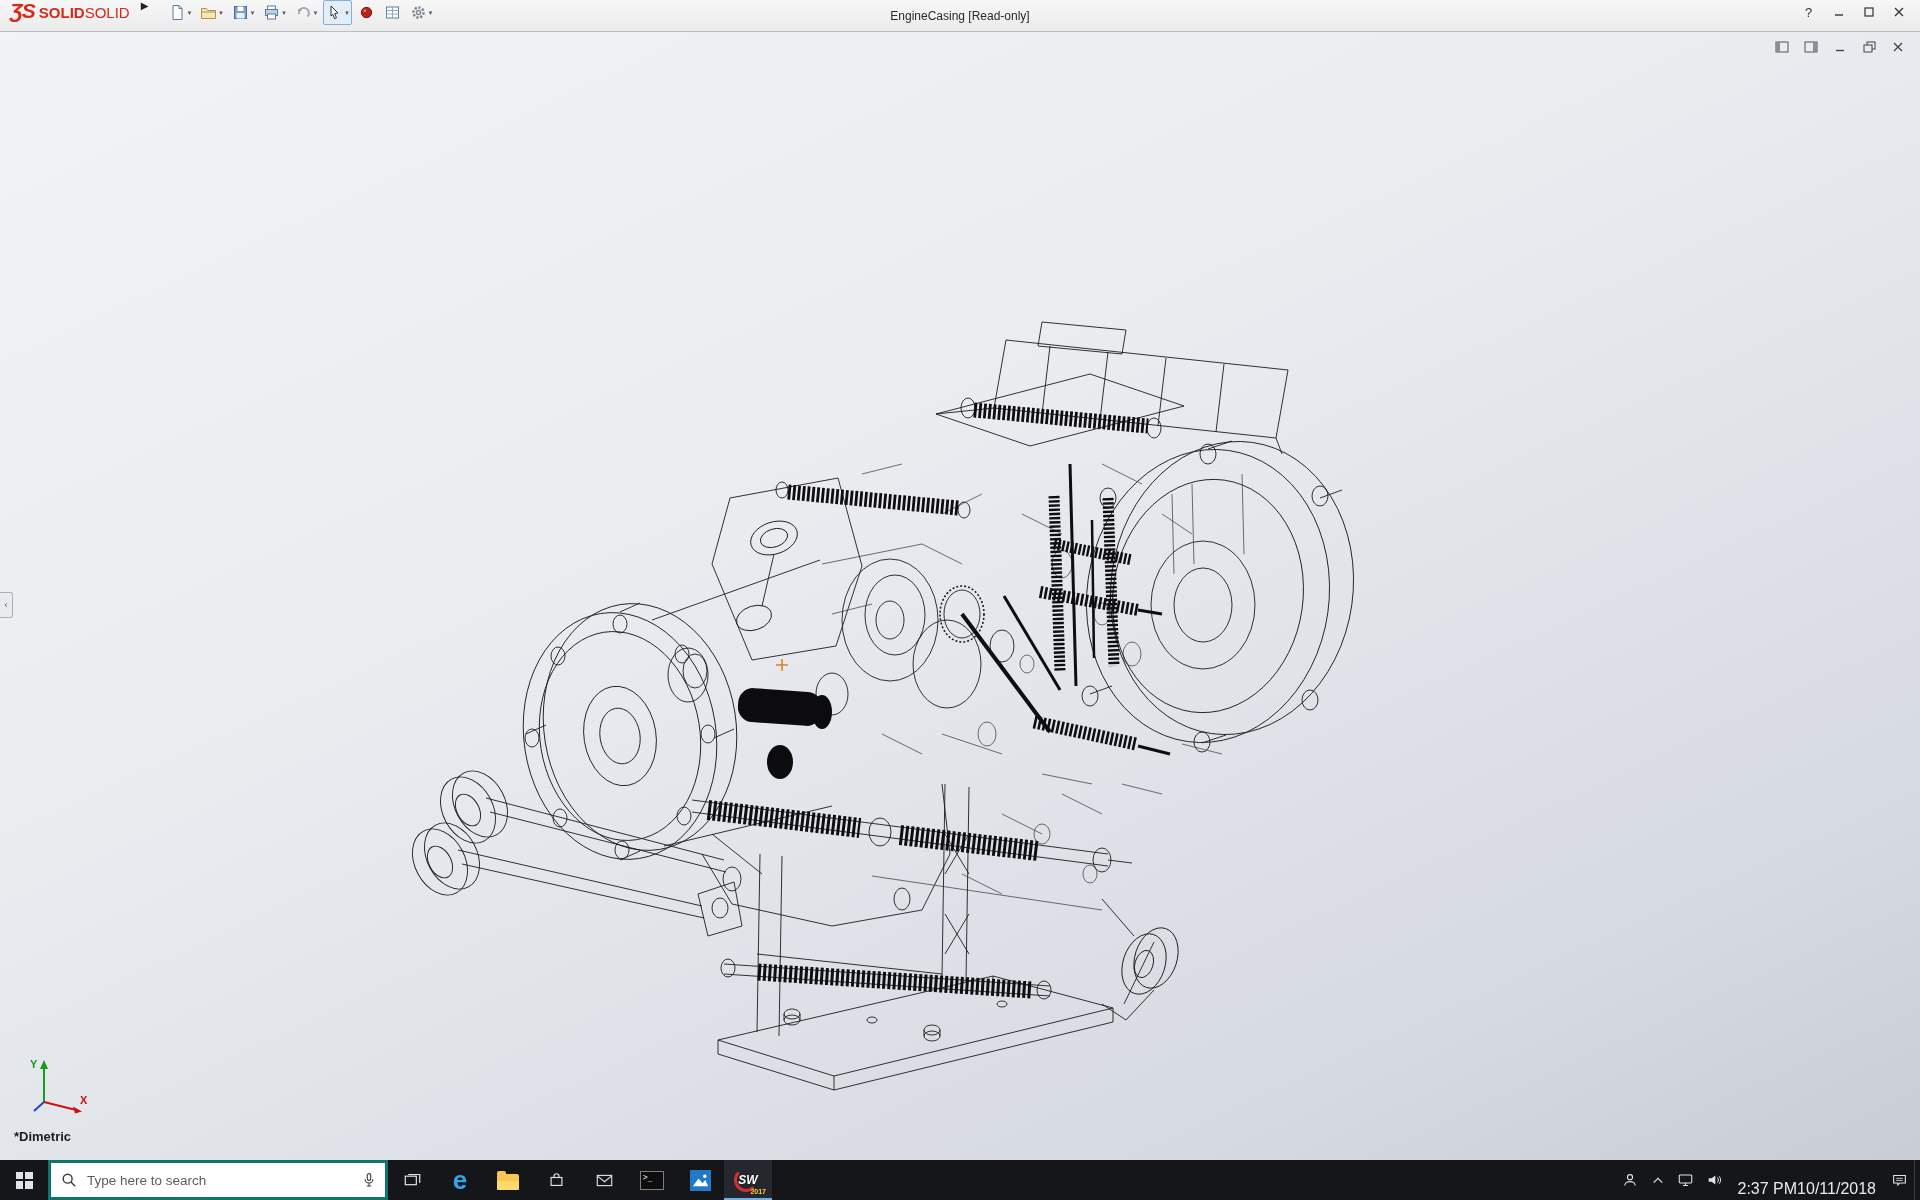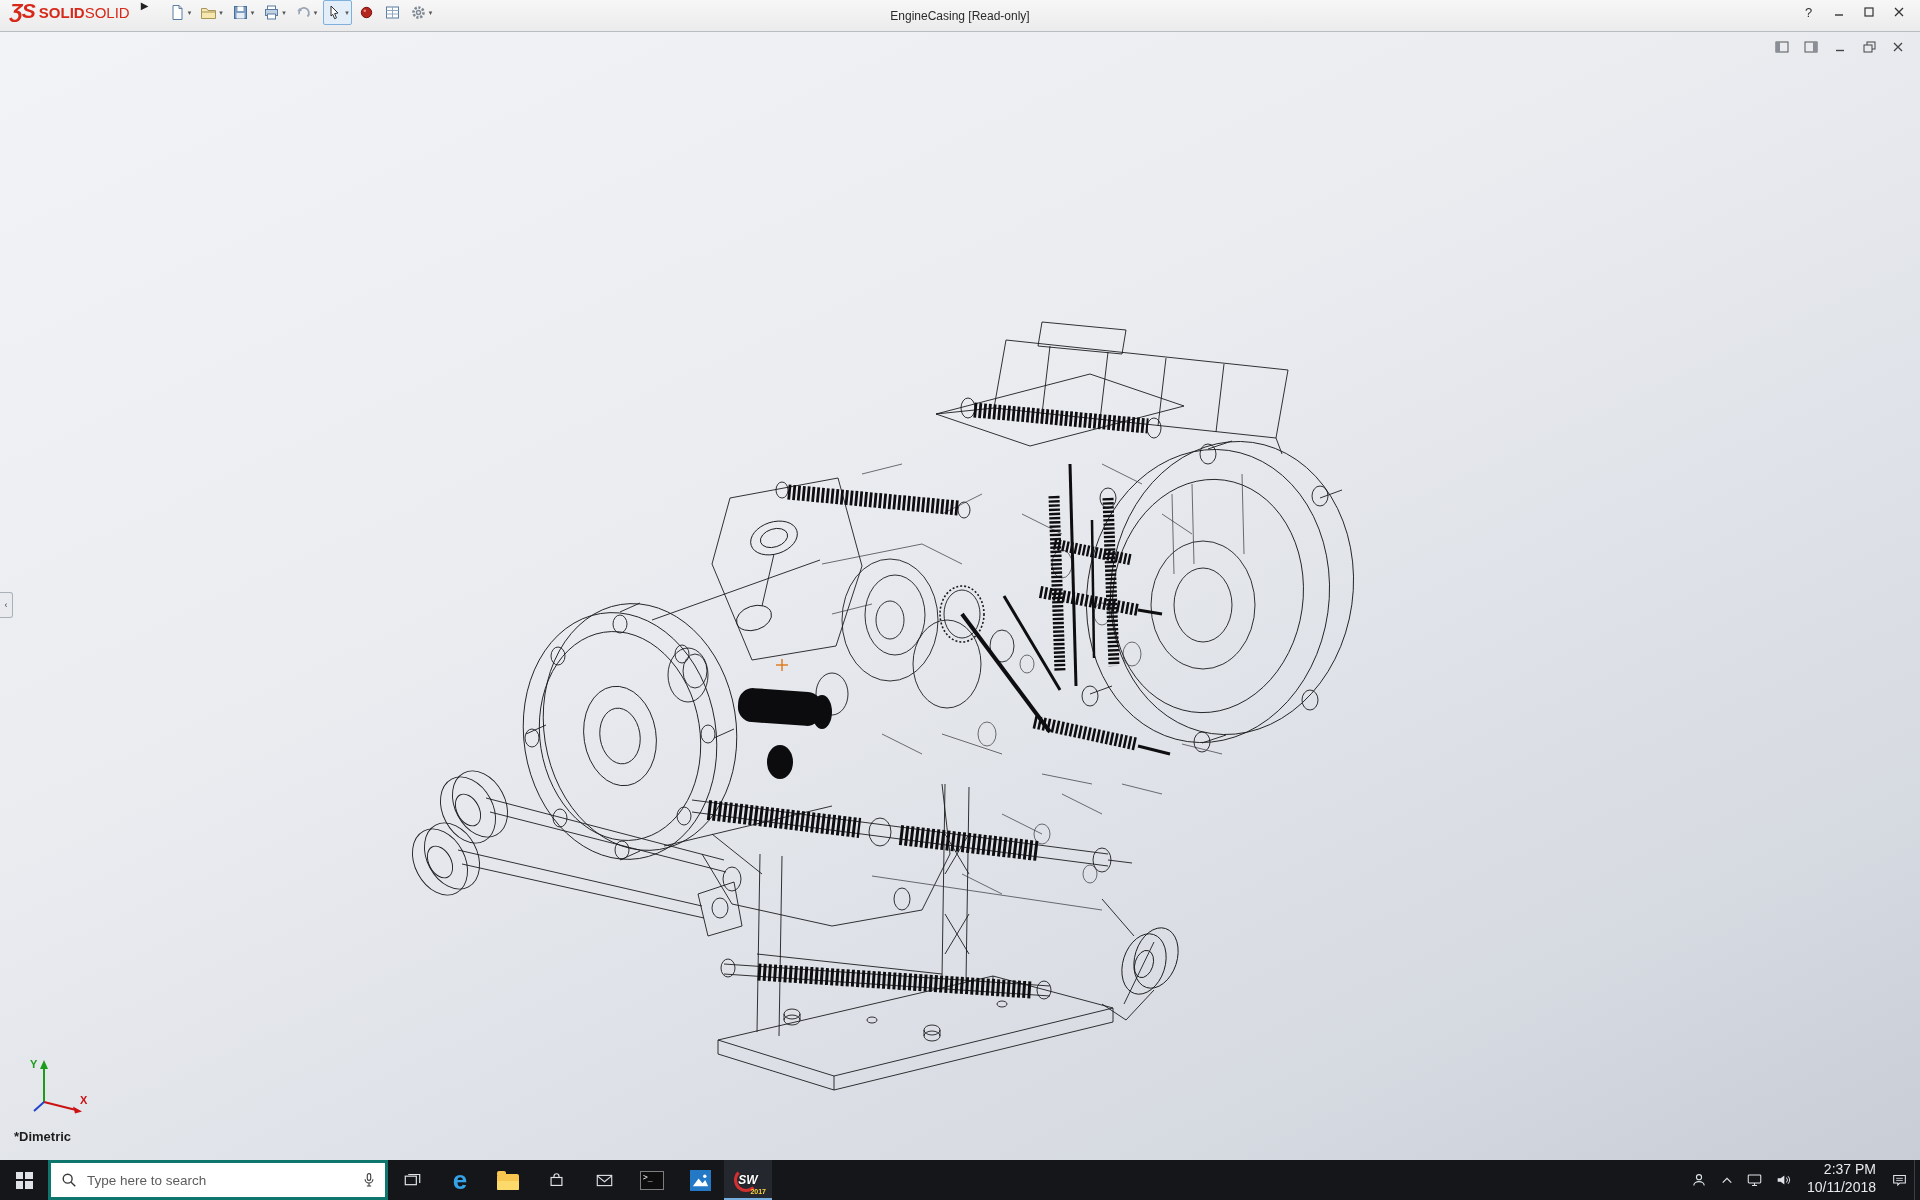--- a/index.html
+++ b/index.html
@@ -46,21 +46,21 @@
   .folder{width:22px;height:16px;background:#f9c74f;border-radius:2px;position:relative;margin-top:4px}
   .folder::before{content:"";position:absolute;top:-3px;left:0;width:9px;height:4px;background:#f9c74f;border-radius:2px 2px 0 0}
   .folder::after{content:"";position:absolute;left:0;bottom:0;width:100%;height:9px;background:#fbd96a;border-radius:1px}
   .cmd{width:24px;height:19px;background:#0d0d0d;border:1px solid #7d7d7d;color:#e8e8e8;font-size:8px;font-family:"DejaVu Sans Mono",monospace;display:flex;align-items:flex-start;padding:1px 2px}
   .swlogo{width:30px;height:26px;position:relative;display:flex;align-items:center;justify-content:center}
   .swlogo .arc{position:absolute;left:1px;top:1px;width:24px;height:24px;border:3px solid transparent;border-left-color:#d32f2f;border-bottom-color:#d32f2f;border-radius:50%}
   .swlogo .sw{color:#fff;font-weight:bold;font-style:italic;font-size:12px;text-shadow:0 0 2px rgba(0,0,0,.6)}
   .swlogo .year{position:absolute;right:-3px;bottom:-2px;color:#ffd43a;font-size:7px;font-weight:bold}
   .tray{margin-left:auto;display:flex;align-items:stretch}
   .tray-btn{display:flex;align-items:center;justify-content:center;padding:0 7px}
-  .clock{display:flex;flex-direction:column;align-items:flex-end;font-size:14px;line-height:1.3;padding:0 9px}
+  .clock{display:flex;align-items:flex-end;font-size:16px;line-height:1.3;padding:0 9px}
   .show-desktop{width:6px;border-left:1px solid #3c4046}
 </style>
 </head>
 <body>
 
 <div class="screen">
 
   <header class="titlebar">
     <div class="logo">
       <span class="logo-ds">ƷS</span>

